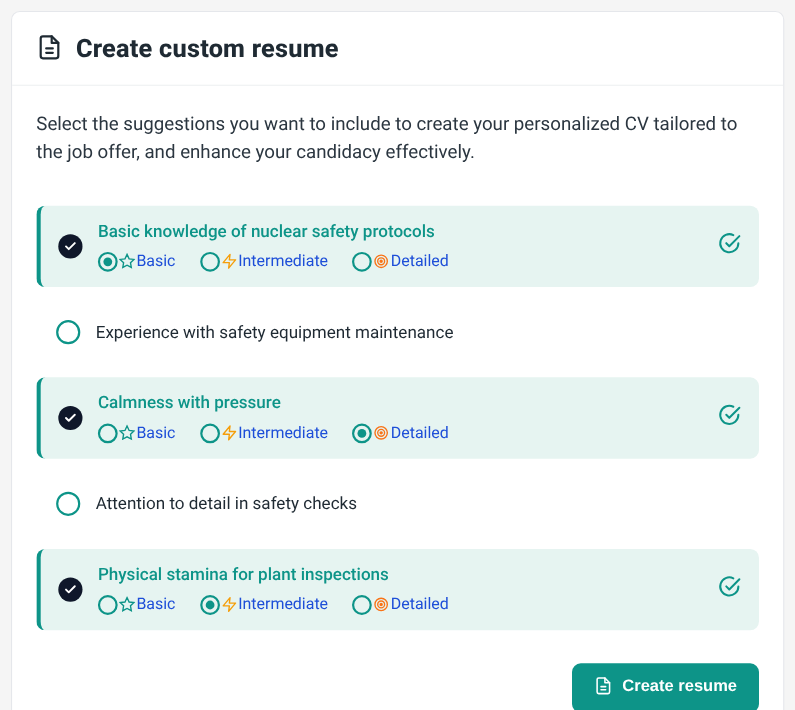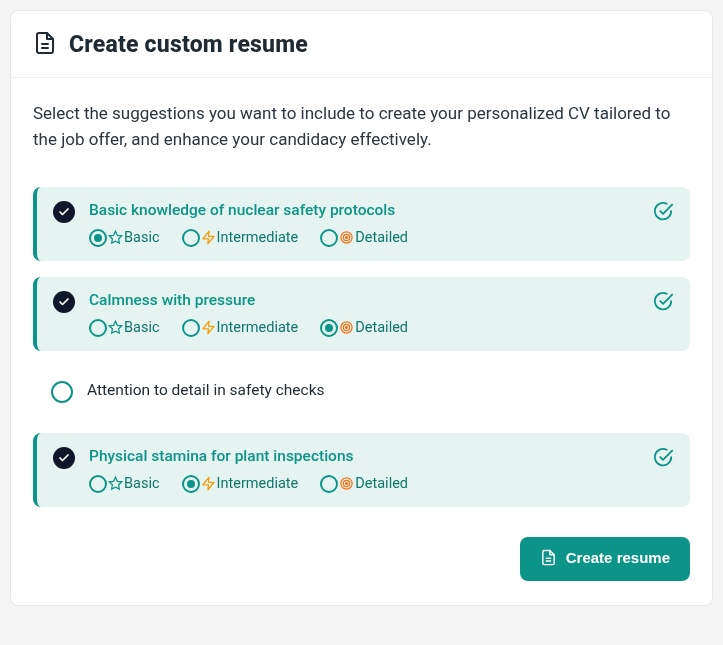--- a/index.html
+++ b/index.html
@@ -34,20 +34,21 @@
     line-height: 1.55;
     color: #2b3640;
     margin-bottom: 34px;
   }
   .list { display: flex; flex-direction: column; gap: 16px; }
 
   .item {
     border-radius: 8px;
     padding: 14px 16px 14px 36px;
     display: flex;
+    align-items: center;
     gap: 14px;
     position: relative;
   }
   .item.selected {
     background: #e6f4f1;
     border-left: 4px solid #0d9488;
     padding-left: 16px;
   }
   .item.unselected { padding-left: 18px; }
 
@@ -70,21 +71,21 @@
     font-weight: 500;
     margin-bottom: 10px;
   }
   .item.unselected .item-title { color: #1f2a33; margin-bottom: 0; font-weight: 400; }
 
   .levels { display: flex; align-items: center; gap: 22px; }
   .level {
     display: flex; align-items: center; gap: 1px;
     cursor: pointer;
     font-size: 14.5px;
-    color: #0f766e;
+    color: #1d4ed8;
   }
   .radio {
     width: 18px; height: 18px;
     border: 2.2px solid #0d9488;
     border-radius: 50%;
     display: flex; align-items: center; justify-content: center;
     flex-shrink: 0;
   }
   .radio.on::after {
     content: "";
@@ -178,20 +179,26 @@
           </div>
         </div>
         <span class="tick-right">
           <svg width="22" height="22" viewBox="0 0 24 24" fill="none" stroke="#0d9488" stroke-width="2" stroke-linecap="round" stroke-linejoin="round">
               <path d="M21 11a9 9 0 1 1-5-8"></path>
               <polyline points="22 4 12 14 9 11"></polyline>
             </svg>
         </span>
       </div>
 
+      <div class="item unselected">
+        <span class="check-badge off"></span>
+        <div class="item-main">
+          <div class="item-title">Experience with safety equipment maintenance</div>
+        </div>
+      </div>
 
       <div class="item selected">
         <span class="check-badge on">
           <svg width="12" height="12" viewBox="0 0 24 24" fill="none" stroke="#fff" stroke-width="3.5" stroke-linecap="round" stroke-linejoin="round">
               <polyline points="20 6 9 17 4 12"></polyline>
             </svg>
         </span>
         <div class="item-main">
           <div class="item-title">Calmness with pressure</div>
           <div class="levels">

